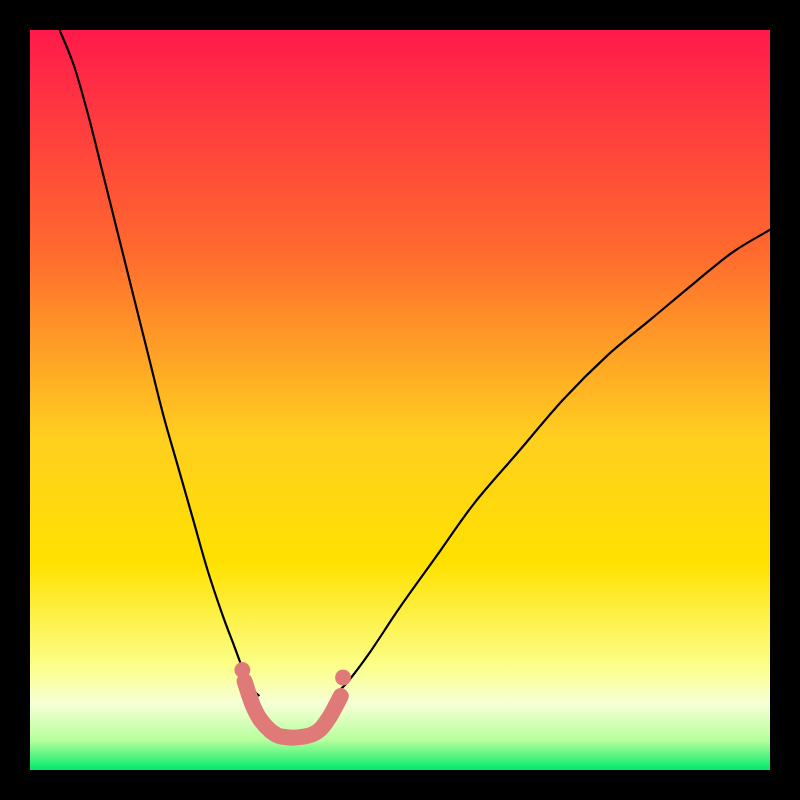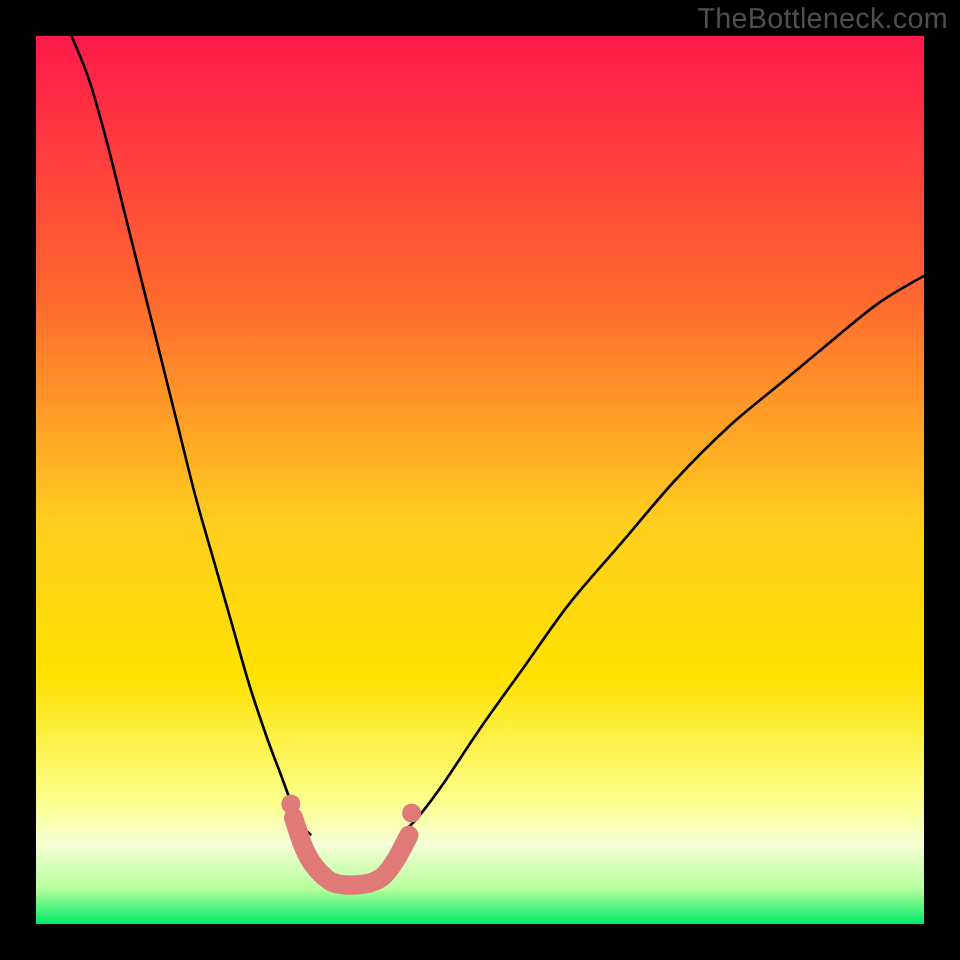--- a/index.html
+++ b/index.html
@@ -35,21 +35,20 @@
     height: 740px;
   }
   svg {
     display: block;
   }
 </style>
 </head>
 <body>
 
 <div class="frame">
-  <div class="watermark">TheBottleneck.com</div>
 
   <div class="plot">
     <svg id="chart-svg" width="740" height="740" viewBox="0 0 740 740">
       <defs>
         <linearGradient id="bg-grad" x1="0" y1="0" x2="0" y2="1">
           <stop id="g-top" offset="0%" stop-color="#ff1a4b"></stop>
           <stop offset="30%" stop-color="#ff6a2e"></stop>
           <stop offset="55%" stop-color="#ffcf1f"></stop>
           <stop id="g-mid" offset="72%" stop-color="#ffe100"></stop>
           <stop offset="86%" stop-color="#fcff8a"></stop>

